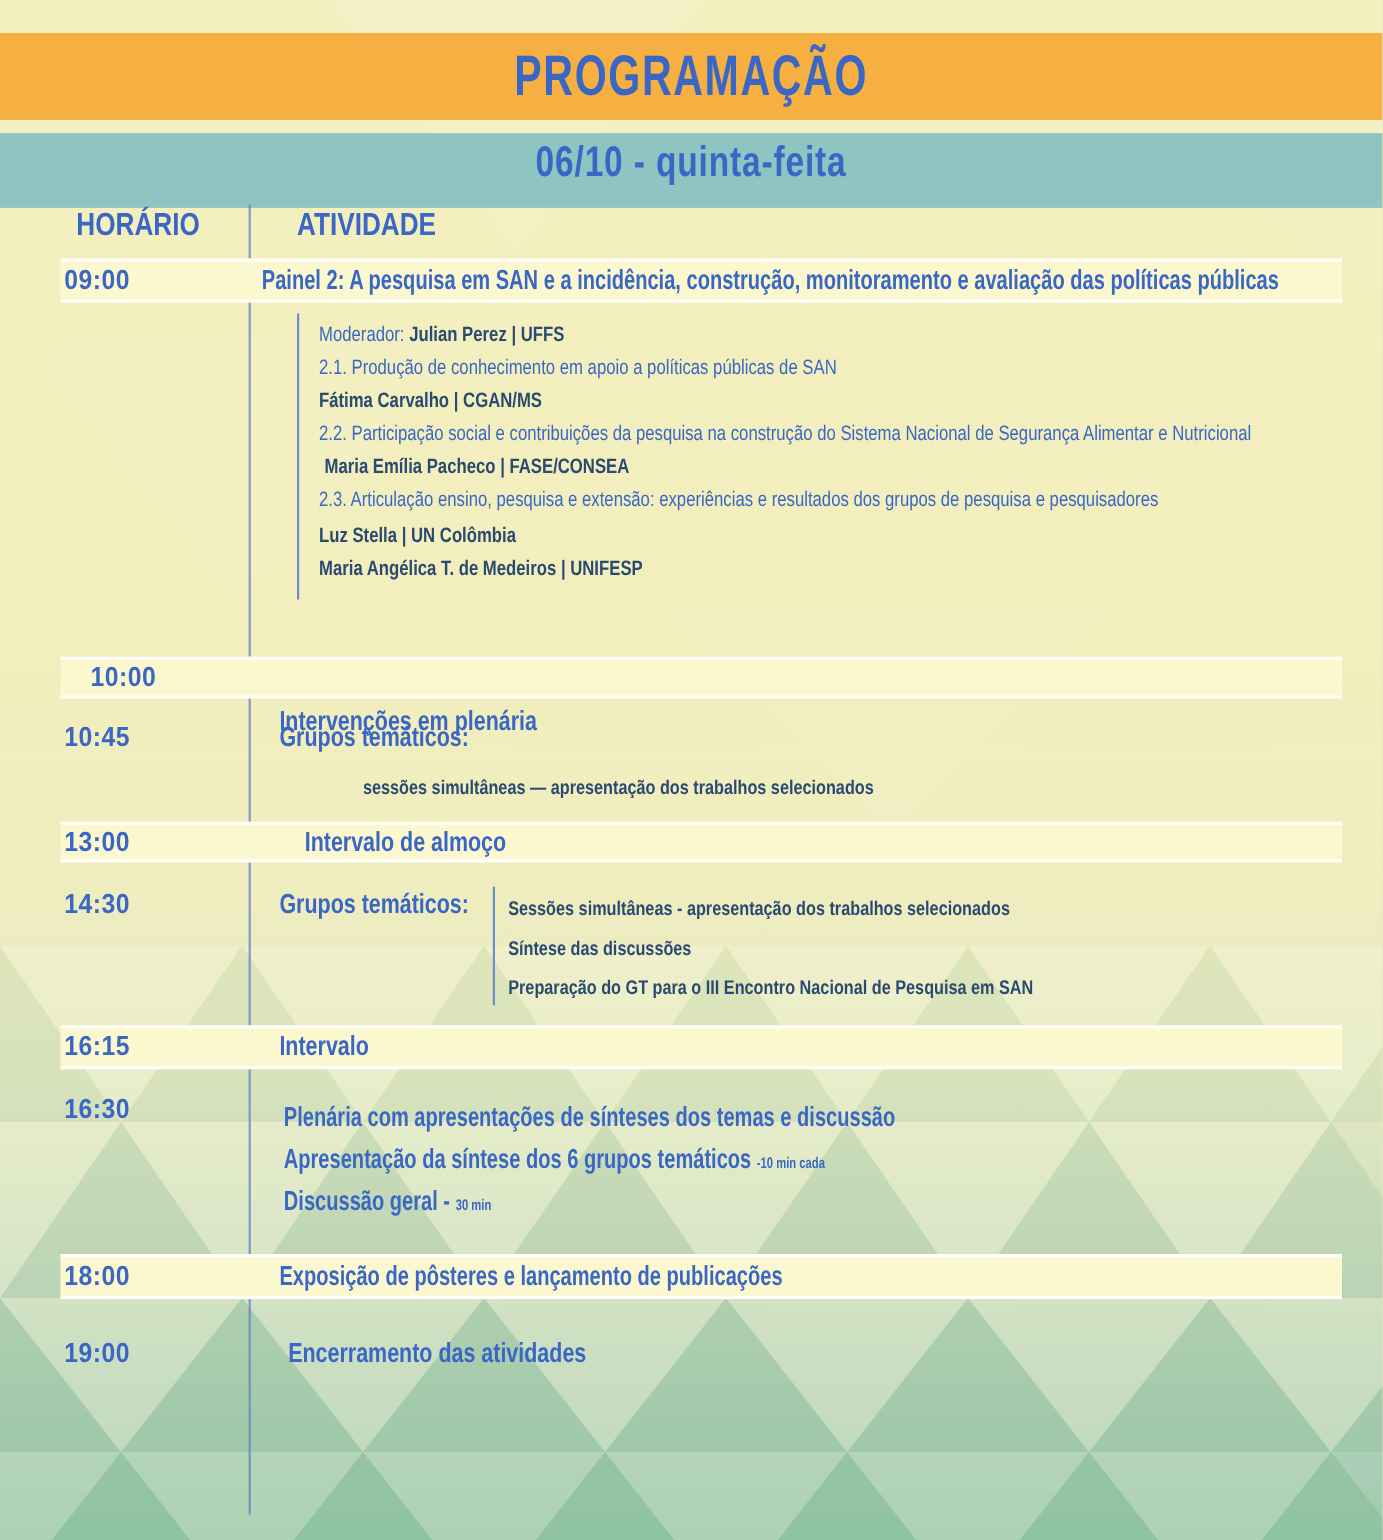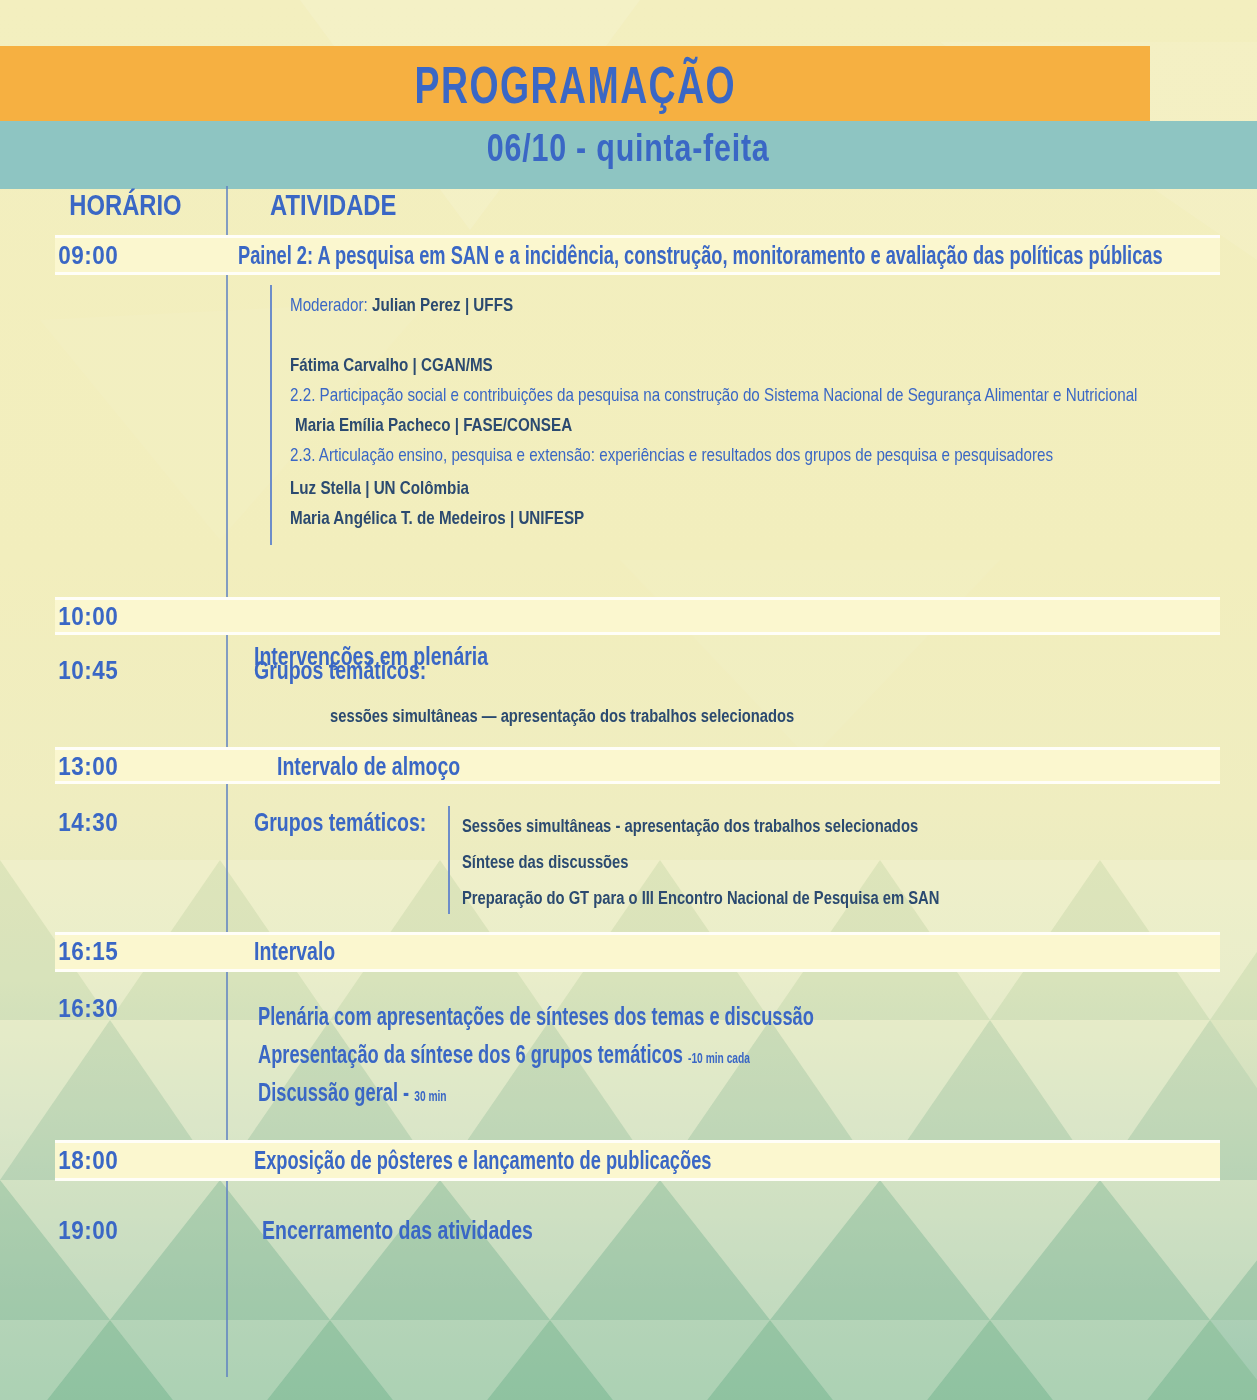--- a/index.html
+++ b/index.html
@@ -14,21 +14,21 @@
   .bg-svg { position:absolute; left:0; top:0; width:1257px; height:1400px; }
 
   .abs { position:absolute; }
   .cx  { display:inline-block; transform-origin:0 50%; white-space:nowrap; }
   .cxc { display:inline-block; transform-origin:50% 50%; white-space:nowrap; }
 
   .royal { color:#3a67c5; }
   .navy  { color:#2b4a70; }
 
   .banner-orange {
-    left:0; top:46px; width:1150px; height:79px; background:#f6b041;
+    left:0; top:30px; width:1257px; height:79px; background:#f6b041;
     text-align:center; line-height:79px;
   }
   .banner-orange .cxc { font-size:52px; font-weight:700; letter-spacing:2px; transform:scaleX(.72); }
   .banner-teal {
     left:0; top:121px; width:1257px; height:68px; background:#8ec5c2;
     text-align:center; line-height:54px;
   }
   .banner-teal .cxc { font-size:39px; font-weight:700; letter-spacing:1px; transform:scaleX(.78); }
 
   .col-head { font-size:29px; font-weight:700; line-height:34px; }
@@ -111,40 +111,43 @@
     <span class="cxc">09:00</span>
   </div>
   <div class="abs title royal" style="left:238px;top:240px;">
     <span class="cx wide">Painel 2: A pesquisa em SAN e a incidência, construção, monitoramento e avaliação das políticas públicas</span>
   </div>
 
   <div class="abs vline-light" style="left:270px;top:285px;height:260px;"></div>
   <div class="abs detail" style="left:290px;top:293px;">
     <span class="cx"><span class="royal">Moderador: </span><span class="nm">Julian Perez  | UFFS</span></span>
   </div>
+  <div class="abs detail royal" style="left:290px;top:323px;">
+    <span class="cx">2.1. Produção de conhecimento em apoio a políticas públicas de SAN</span>
+  </div>
   <div class="abs detail" style="left:290px;top:353px;">
     <span class="cx nm">Fátima Carvalho  | CGAN/MS</span>
   </div>
   <div class="abs detail royal" style="left:290px;top:383px;">
     <span class="cx">2.2. Participação social e contribuições da pesquisa na construção do Sistema Nacional de Segurança Alimentar e Nutricional</span>
   </div>
   <div class="abs detail" style="left:295px;top:413px;">
     <span class="cx nm">Maria Emília Pacheco  | FASE/CONSEA</span>
   </div>
   <div class="abs detail royal" style="left:290px;top:443px;">
     <span class="cx">2.3. Articulação ensino, pesquisa e extensão: experiências e resultados dos grupos de pesquisa e pesquisadores</span>
   </div>
   <div class="abs detail" style="left:290px;top:476px;">
     <span class="cx nm">Luz Stella  | UN Colômbia</span>
   </div>
   <div class="abs detail" style="left:290px;top:506px;">
     <span class="cx nm">Maria Angélica T. de Medeiros  | UNIFESP</span>
   </div>
 
-  <div class="abs time-cell royal" style="top:601px;">
+  <div class="abs time-cell royal" style="top:601px;padding-left:24px;">
     <span class="cxc">10:00</span>
   </div>
   <div class="abs title royal" style="left:254px;top:594px;margin-top:47px;">
     <span class="cx">Intervenções em plenária</span>
   </div>
 
   <div class="abs time-cell royal" style="top:655px;">
     <span class="cxc">10:45</span>
   </div>
   <div class="abs title royal" style="left:254px;top:655px;">

